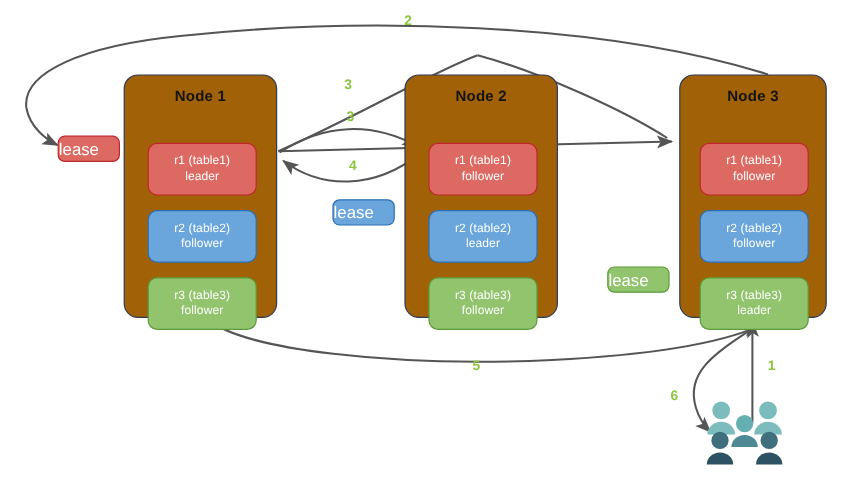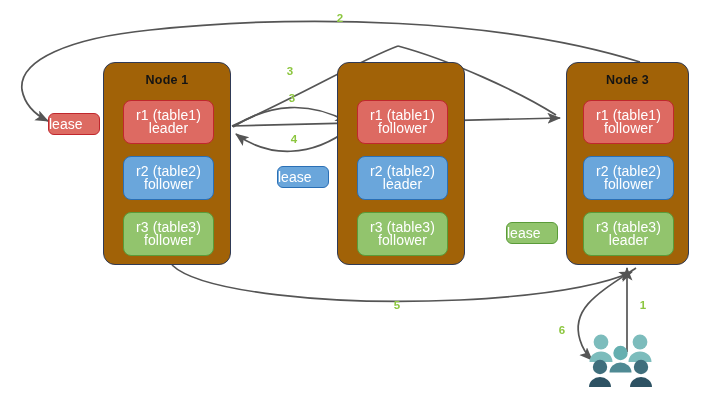--- a/index.html
+++ b/index.html
@@ -48,23 +48,24 @@
     position: absolute;
     box-sizing: border-box;
     border-radius: 8px;
     border-width: 1.6px;
     border-style: solid;
     display: flex;
     align-items: center;
     justify-content: center;
     text-align: center;
     color: #ffffff;
-    font-size: 14px;
+    font-size: 10px;
     line-height: 13px;
     letter-spacing: .1px;
+    margin-top: 19px;
   }
   .replica .ln { display: block; }
   .rep-red   { background: #dd6a62; border-color: #c0272d; }
   .rep-blue  { background: #6aa6db; border-color: #2a6fb5; }
   .rep-green { background: #92c46d; border-color: #5a9b39; }
 
   .lease {
     position: absolute;
     box-sizing: border-box;
     border-radius: 6px;
@@ -157,20 +158,21 @@
     </div>
     <div class="replica rep-green" style="left:19px; top:149px; width:91px; height:44px;">
       <div>
         <span class="ln">r3 (table3)</span>
         <span class="ln">follower</span>
       </div>
     </div>
   </div>
 
   <div class="node-box" style="left:337px; top:62px; width:128px; height:203px;">
+    <div class="node-title">Node 2</div>
     <div class="replica rep-red" style="left:19px; top:37px; width:91px; height:44px;">
       <div>
         <span class="ln">r1 (table1)</span>
         <span class="ln">follower</span>
       </div>
     </div>
     <div class="replica rep-blue" style="left:19px; top:93px; width:91px; height:44px;">
       <div>
         <span class="ln">r2 (table2)</span>
         <span class="ln">leader</span>

